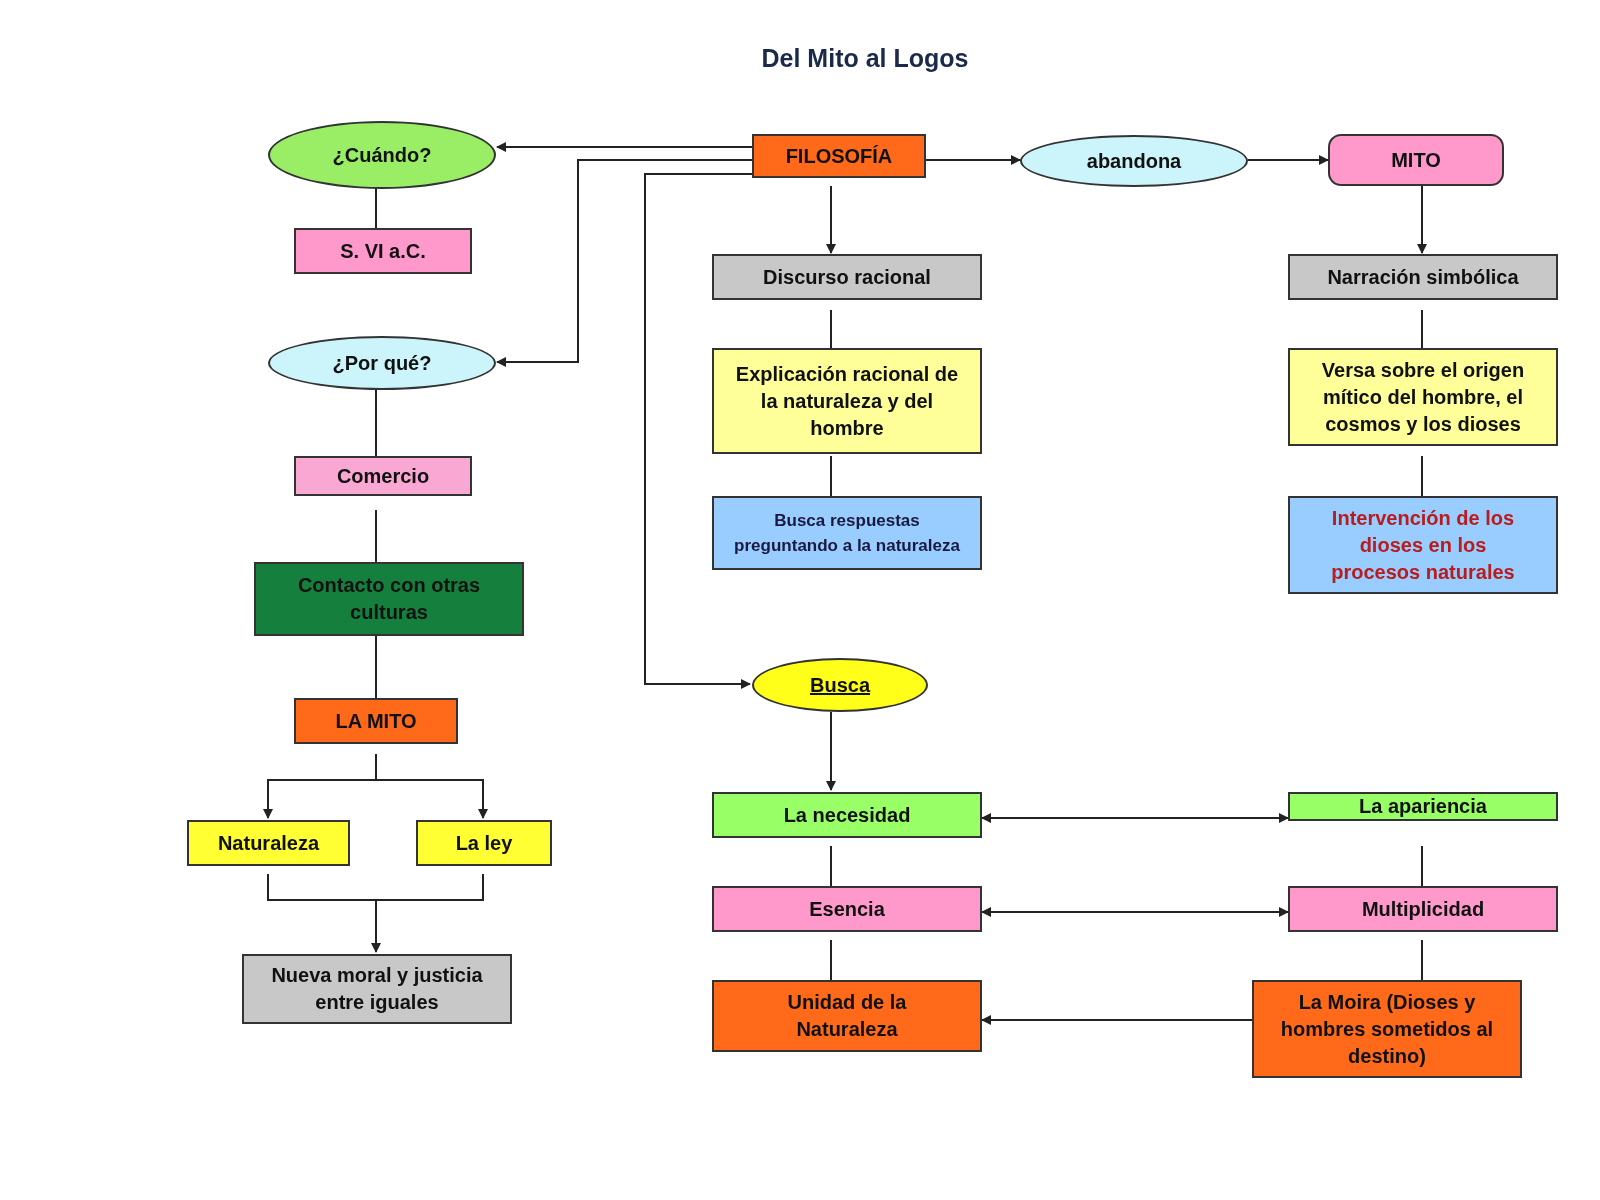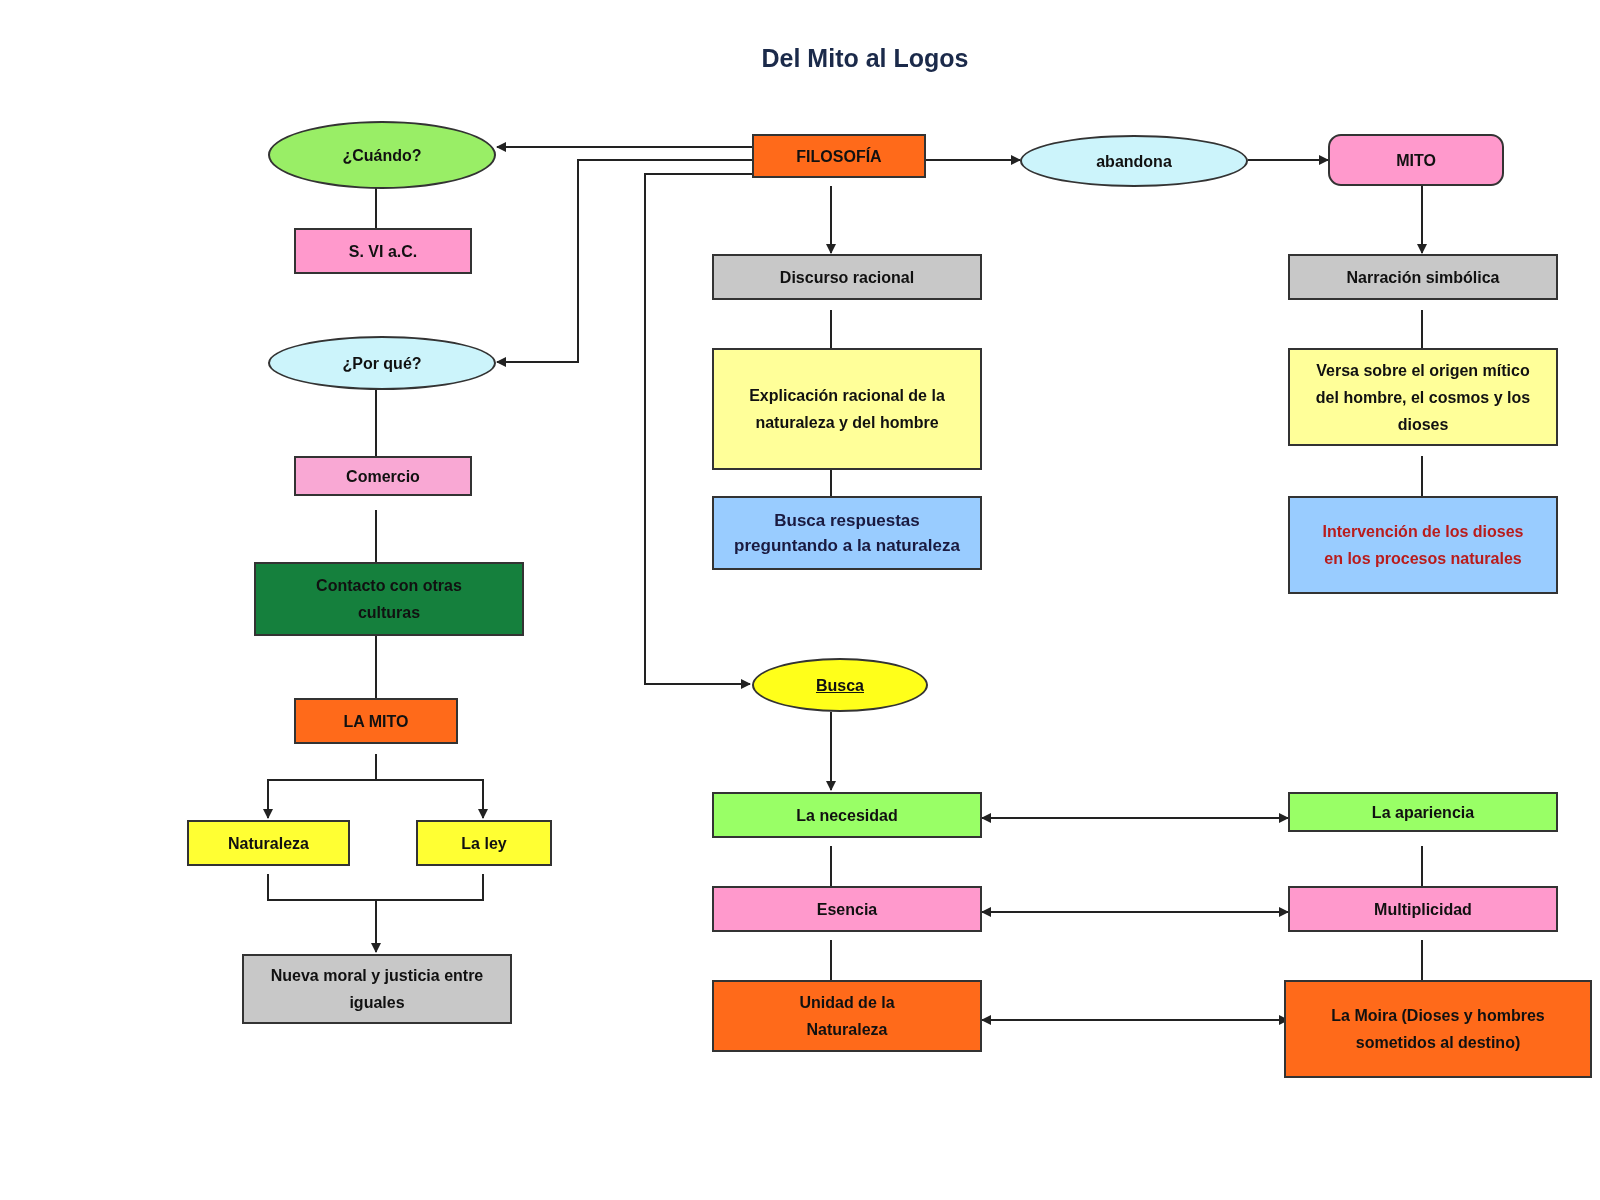--- a/index.html
+++ b/index.html
@@ -3,21 +3,21 @@
 <meta charset="utf-8">
 <style>
   html, body { margin: 0; padding: 0; background: #ffffff; }
   body { width: 1600px; height: 1200px; position: relative; overflow: hidden;
          font-family: "Liberation Sans", sans-serif; }
   #title { position: absolute; left: 0; width: 1730px; top: 44px; text-align: center;
            font-size: 25px; font-weight: bold; color: #1b2a4a; }
   svg#edges { position: absolute; left: 0; top: 0; }
   .node { position: absolute; box-sizing: border-box; display: flex; align-items: center;
           justify-content: center; text-align: center; font-weight: bold; color: #111;
-          border: 2px solid #333; font-size: 16px; line-height: 27px; padding: 0 6px; }
+          border: 2px solid #333; font-size: 20px; line-height: 27px; padding: 0 6px; }
   .ellipse { border-radius: 50%; }
   .blue-text { font-size: 17px; line-height: 25px; color: #1a1a40; }
 </style>
 </head>
 <body>
 
 <div id="title">Del Mito al Logos</div>
 
 <svg id="edges" width="1600" height="1200">
   <defs>
@@ -85,27 +85,27 @@
 <div class="node" style="left:294px;top:698px;width:164px;height:46px;background:#ff6a1a;">LA MITO</div>
 <div class="node" style="left:187px;top:820px;width:163px;height:46px;background:#ffff33;">Naturaleza</div>
 <div class="node" style="left:416px;top:820px;width:136px;height:46px;background:#ffff33;">La ley</div>
 <div class="node" style="left:242px;top:954px;width:270px;height:70px;background:#c8c8c8;padding:0 20px;">Nueva moral y justicia entre iguales</div>
 
 <div class="node" style="left:752px;top:134px;width:174px;height:44px;background:#ff6a1a;">FILOSOFÍA</div>
 <div class="node ellipse" style="left:1020px;top:135px;width:228px;height:52px;background:#ccf4fb;">abandona</div>
 <div class="node" style="left:1328px;top:134px;width:176px;height:52px;background:#ff99cc;border-radius:13px;">MITO</div>
 
 <div class="node" style="left:712px;top:254px;width:270px;height:46px;background:#c8c8c8;">Discurso racional</div>
-<div class="node" style="left:712px;top:348px;width:270px;height:122px;background:#ffff99;padding:0 18px;">Explicación racional de la naturaleza y del hombre</div>
+<div class="node" style="left:712px;top:348px;width:270px;height:106px;background:#ffff99;padding:0 18px;">Explicación racional de la naturaleza y del hombre</div>
 <div class="node blue-text" style="left:712px;top:496px;width:270px;height:74px;background:#99ccff;padding:0 16px;">Busca respuestas preguntando a la naturaleza</div>
 
 <div class="node" style="left:1288px;top:254px;width:270px;height:46px;background:#c8c8c8;">Narración simbólica</div>
 <div class="node" style="left:1288px;top:348px;width:270px;height:98px;background:#ffff99;padding:0 18px;">Versa sobre el origen mítico del hombre, el cosmos y los dioses</div>
 <div class="node" style="left:1288px;top:496px;width:270px;height:98px;background:#99ccff;padding:0 24px;color:#b91c1c;">Intervención de los dioses en los procesos naturales</div>
 
 <div class="node ellipse" style="left:752px;top:658px;width:176px;height:54px;background:#ffff1a;text-decoration:underline;">Busca</div>
 
 <div class="node" style="left:712px;top:792px;width:270px;height:46px;background:#99ff66;">La necesidad</div>
-<div class="node" style="left:1288px;top:792px;width:270px;height:40px;background:#99ff66;">La apariencia</div>
+<div class="node" style="left:1288px;top:792px;width:270px;height:29px;background:#99ff66;">La apariencia</div>
 <div class="node" style="left:712px;top:886px;width:270px;height:46px;background:#ff99cc;">Esencia</div>
 <div class="node" style="left:1288px;top:886px;width:270px;height:46px;background:#ff99cc;">Multiplicidad</div>
 <div class="node" style="left:712px;top:980px;width:270px;height:72px;background:#ff6a1a;padding:0 60px;">Unidad de la Naturaleza</div>
-<div class="node" style="left:1284px;top:980px;width:308px;height:98px;background:#ff6a1a;padding:0 24px;">La Moira (Dioses y hombres sometidos al destino)</div>
+<div class="node" style="left:1252px;top:980px;width:270px;height:98px;background:#ff6a1a;padding:0 24px;">La Moira (Dioses y hombres sometidos al destino)</div>
 
 </body></html>

